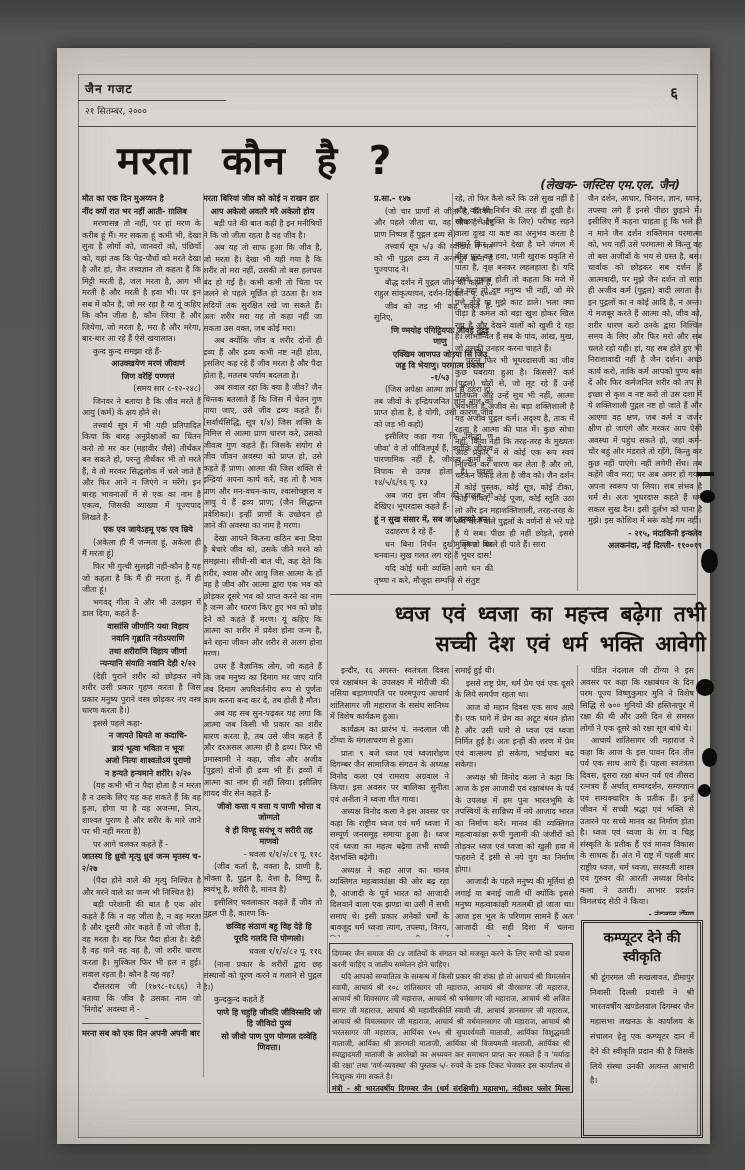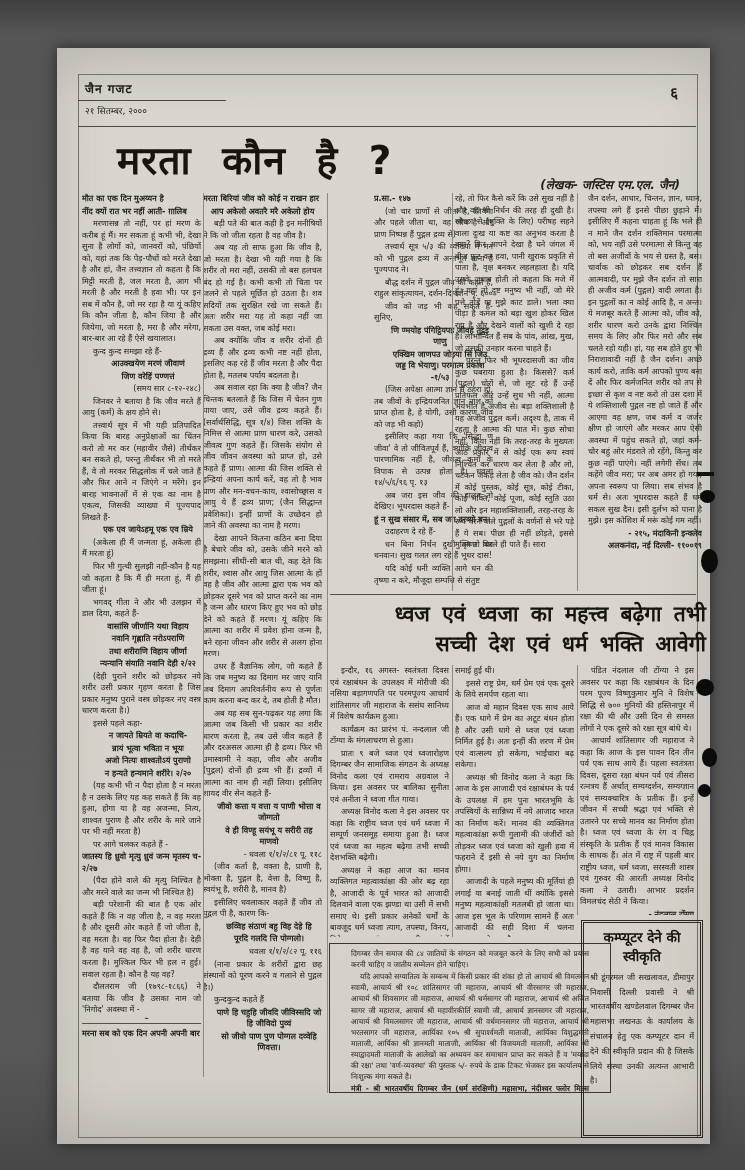--- a/index.html
+++ b/index.html
@@ -37,21 +37,21 @@
   .seg.right-bold{text-align:right;font-weight:bold;}
   .vsep{position:absolute;width:1px;background:#8d8a81;}
   .hrule{position:absolute;height:1px;background:#55524a;}
   .col1-footer{position:absolute;left:25px;top:975px;width:119px;border-top:1px solid #55524a;
     padding-top:3px;font-size:8px;font-weight:bold;color:#201d18;}
   
   .a2-headline{position:absolute;left:283px;top:551px;width:366px;text-align:right;
     font-size:21px;font-weight:bold;color:#17140f;line-height:1.45;word-spacing:5px;}
   
   .notice-box{position:absolute;left:272px;top:895px;width:238px;height:140px;
-    border:1px solid #3a372f;padding:4px 21px;overflow:hidden;
+    border:1px solid #3a372f;padding:4px 2px;overflow:hidden;
     font-size:7.4px;line-height:1.5;color:#26231e;}
   .notice-box .seg.p{text-indent:9px;}
   .computer-box{position:absolute;left:524px;top:872px;width:104px;height:202px;
     border:3px double #2b2821;padding:5px 6px;overflow:hidden;background:transparent;}
   .computer-box-title{font-size:13.5px;font-weight:bold;text-align:center;color:#17140f;line-height:1.4;}
   .computer-box-body{margin-top:5px;font-size:8px;line-height:1.85;text-align:justify;color:#26231e;}
   
   .blob{position:absolute;background:#0b0b0b;border-radius:50%;}
   .dash{position:absolute;background:#111;}
 </style>

